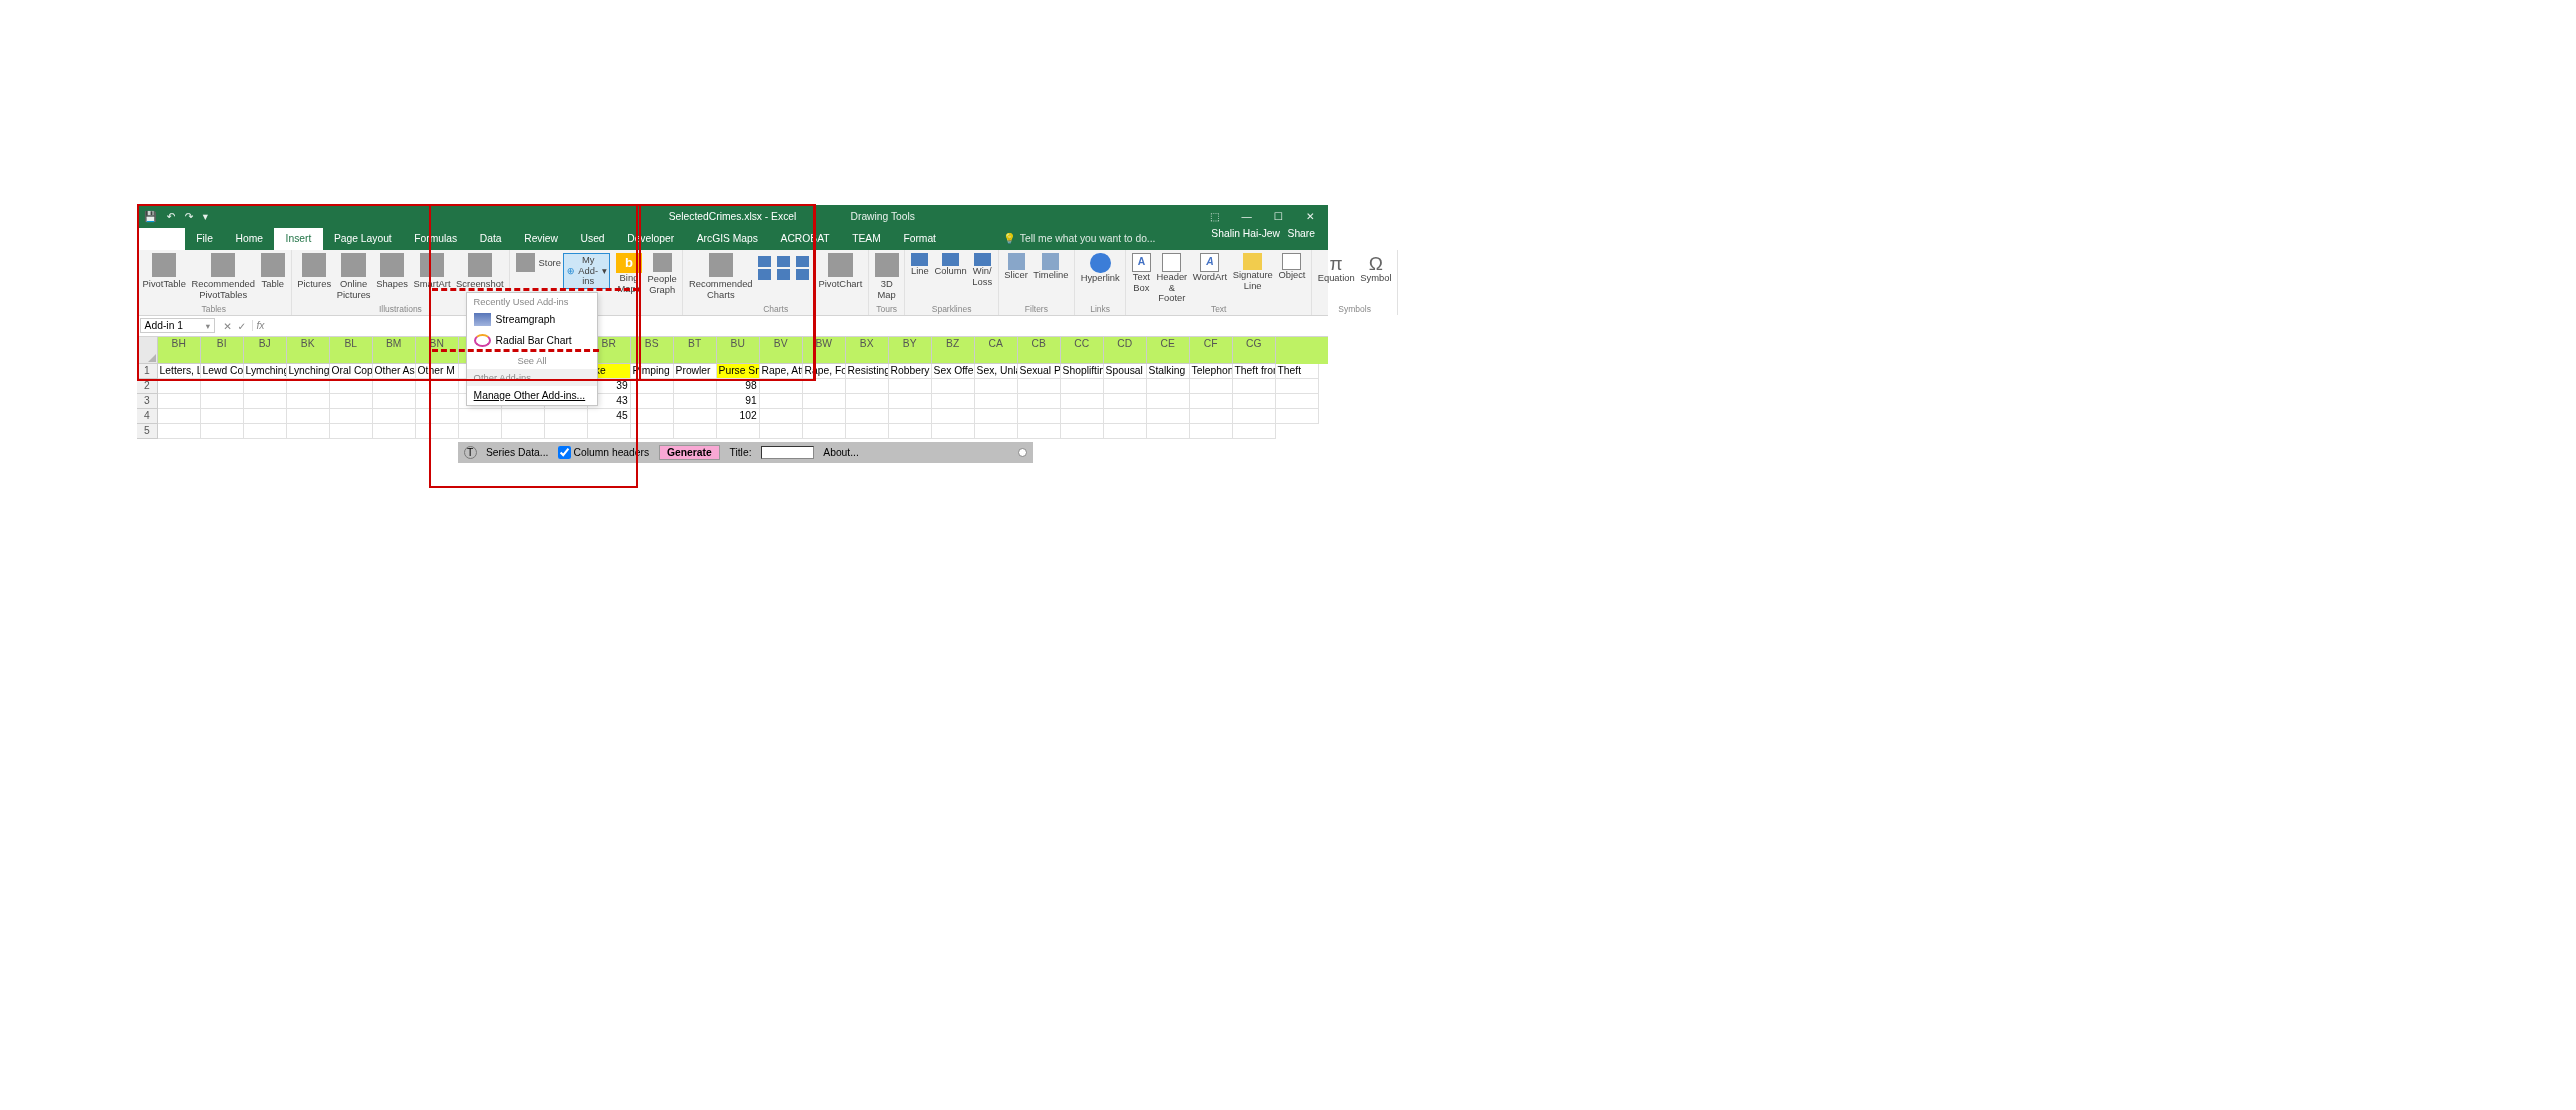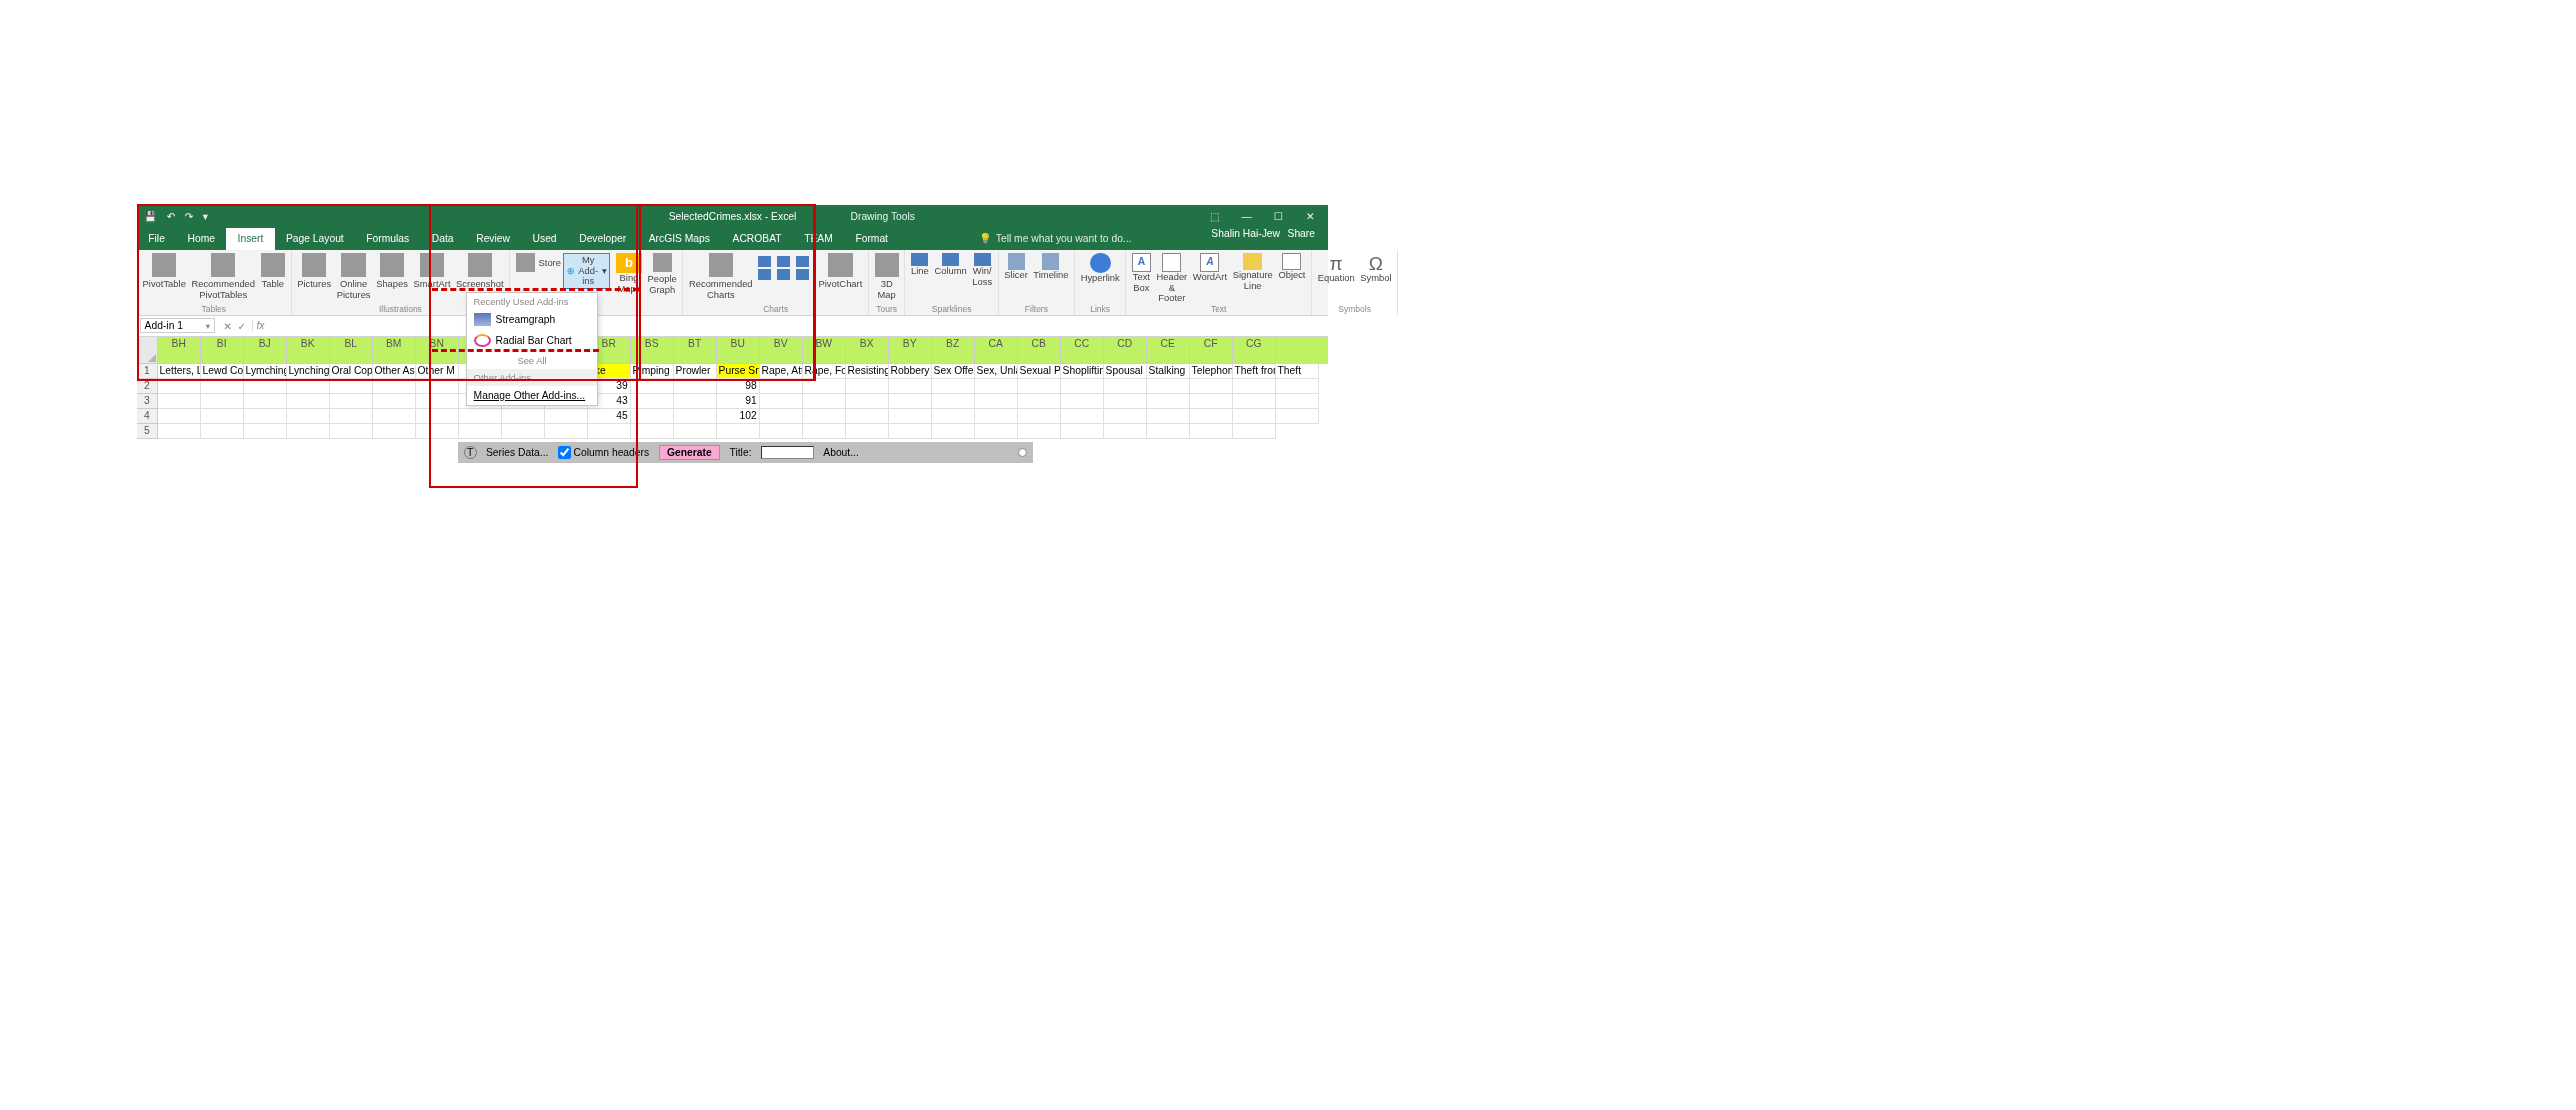--- a/index.html
+++ b/index.html
@@ -9,21 +9,21 @@
 
 .titlebar { height: 22.5px; background: #217346; display: flex; align-items: center; color: #fff; font-size: 10.3px; position: relative; }
 .titlebar .qat { display: flex; gap: 9.4px; padding-left: 7.5px; align-items: center; }
 .titlebar .qat span { opacity: 0.9; }
 .titlebar .title { position: absolute; left: 50%; transform: translateX(-50%); }
 .titlebar .toolsctx { position: absolute; right: 413px; opacity: 0.9; }
 .titlebar .winctrls { margin-left: auto; display: flex; gap: 3.8px; padding-right: 3.8px; align-items: center; }
 .titlebar .winctrls span { width: 28px; text-align: center; opacity: 0.9; }
 
 
-.ribtabs { height: 22.5px; background: #217346; display: flex; align-items: stretch; color: #fff; font-size: 10.3px; }
+.ribtabs { height: 22.5px; background: #217346; display: flex; align-items: stretch; color: #fff; font-size: 10.3px; margin-left: 48px; }
 .ribtab { padding: 0 11.3px; display: flex; align-items: center; cursor: pointer; }
 .ribtab.active { background: #fff; color: #217346; }
 .spacer { flex: 1; }
 .tellme { display: flex; align-items: center; opacity: 0.85; gap: 3.8px; }
 .userarea { display: flex; align-items: flex-start; gap: 7.5px; padding-right: 13px; }
 
 
 .ribbody { background: #f3f3f3; border-bottom: 0.9px solid #d4d4d4; display: flex; height: 66px; font-size: 9.4px; color: #444; }
 .ribgroup { border-right: 0.9px solid #e1e1e1; padding: 2.8px 5.6px 0 5.6px; display: flex; flex-direction: column; align-items: center; justify-content: space-between; }
 .ribgroup .items { display: flex; gap: 5.6px; align-items: flex-start; }

